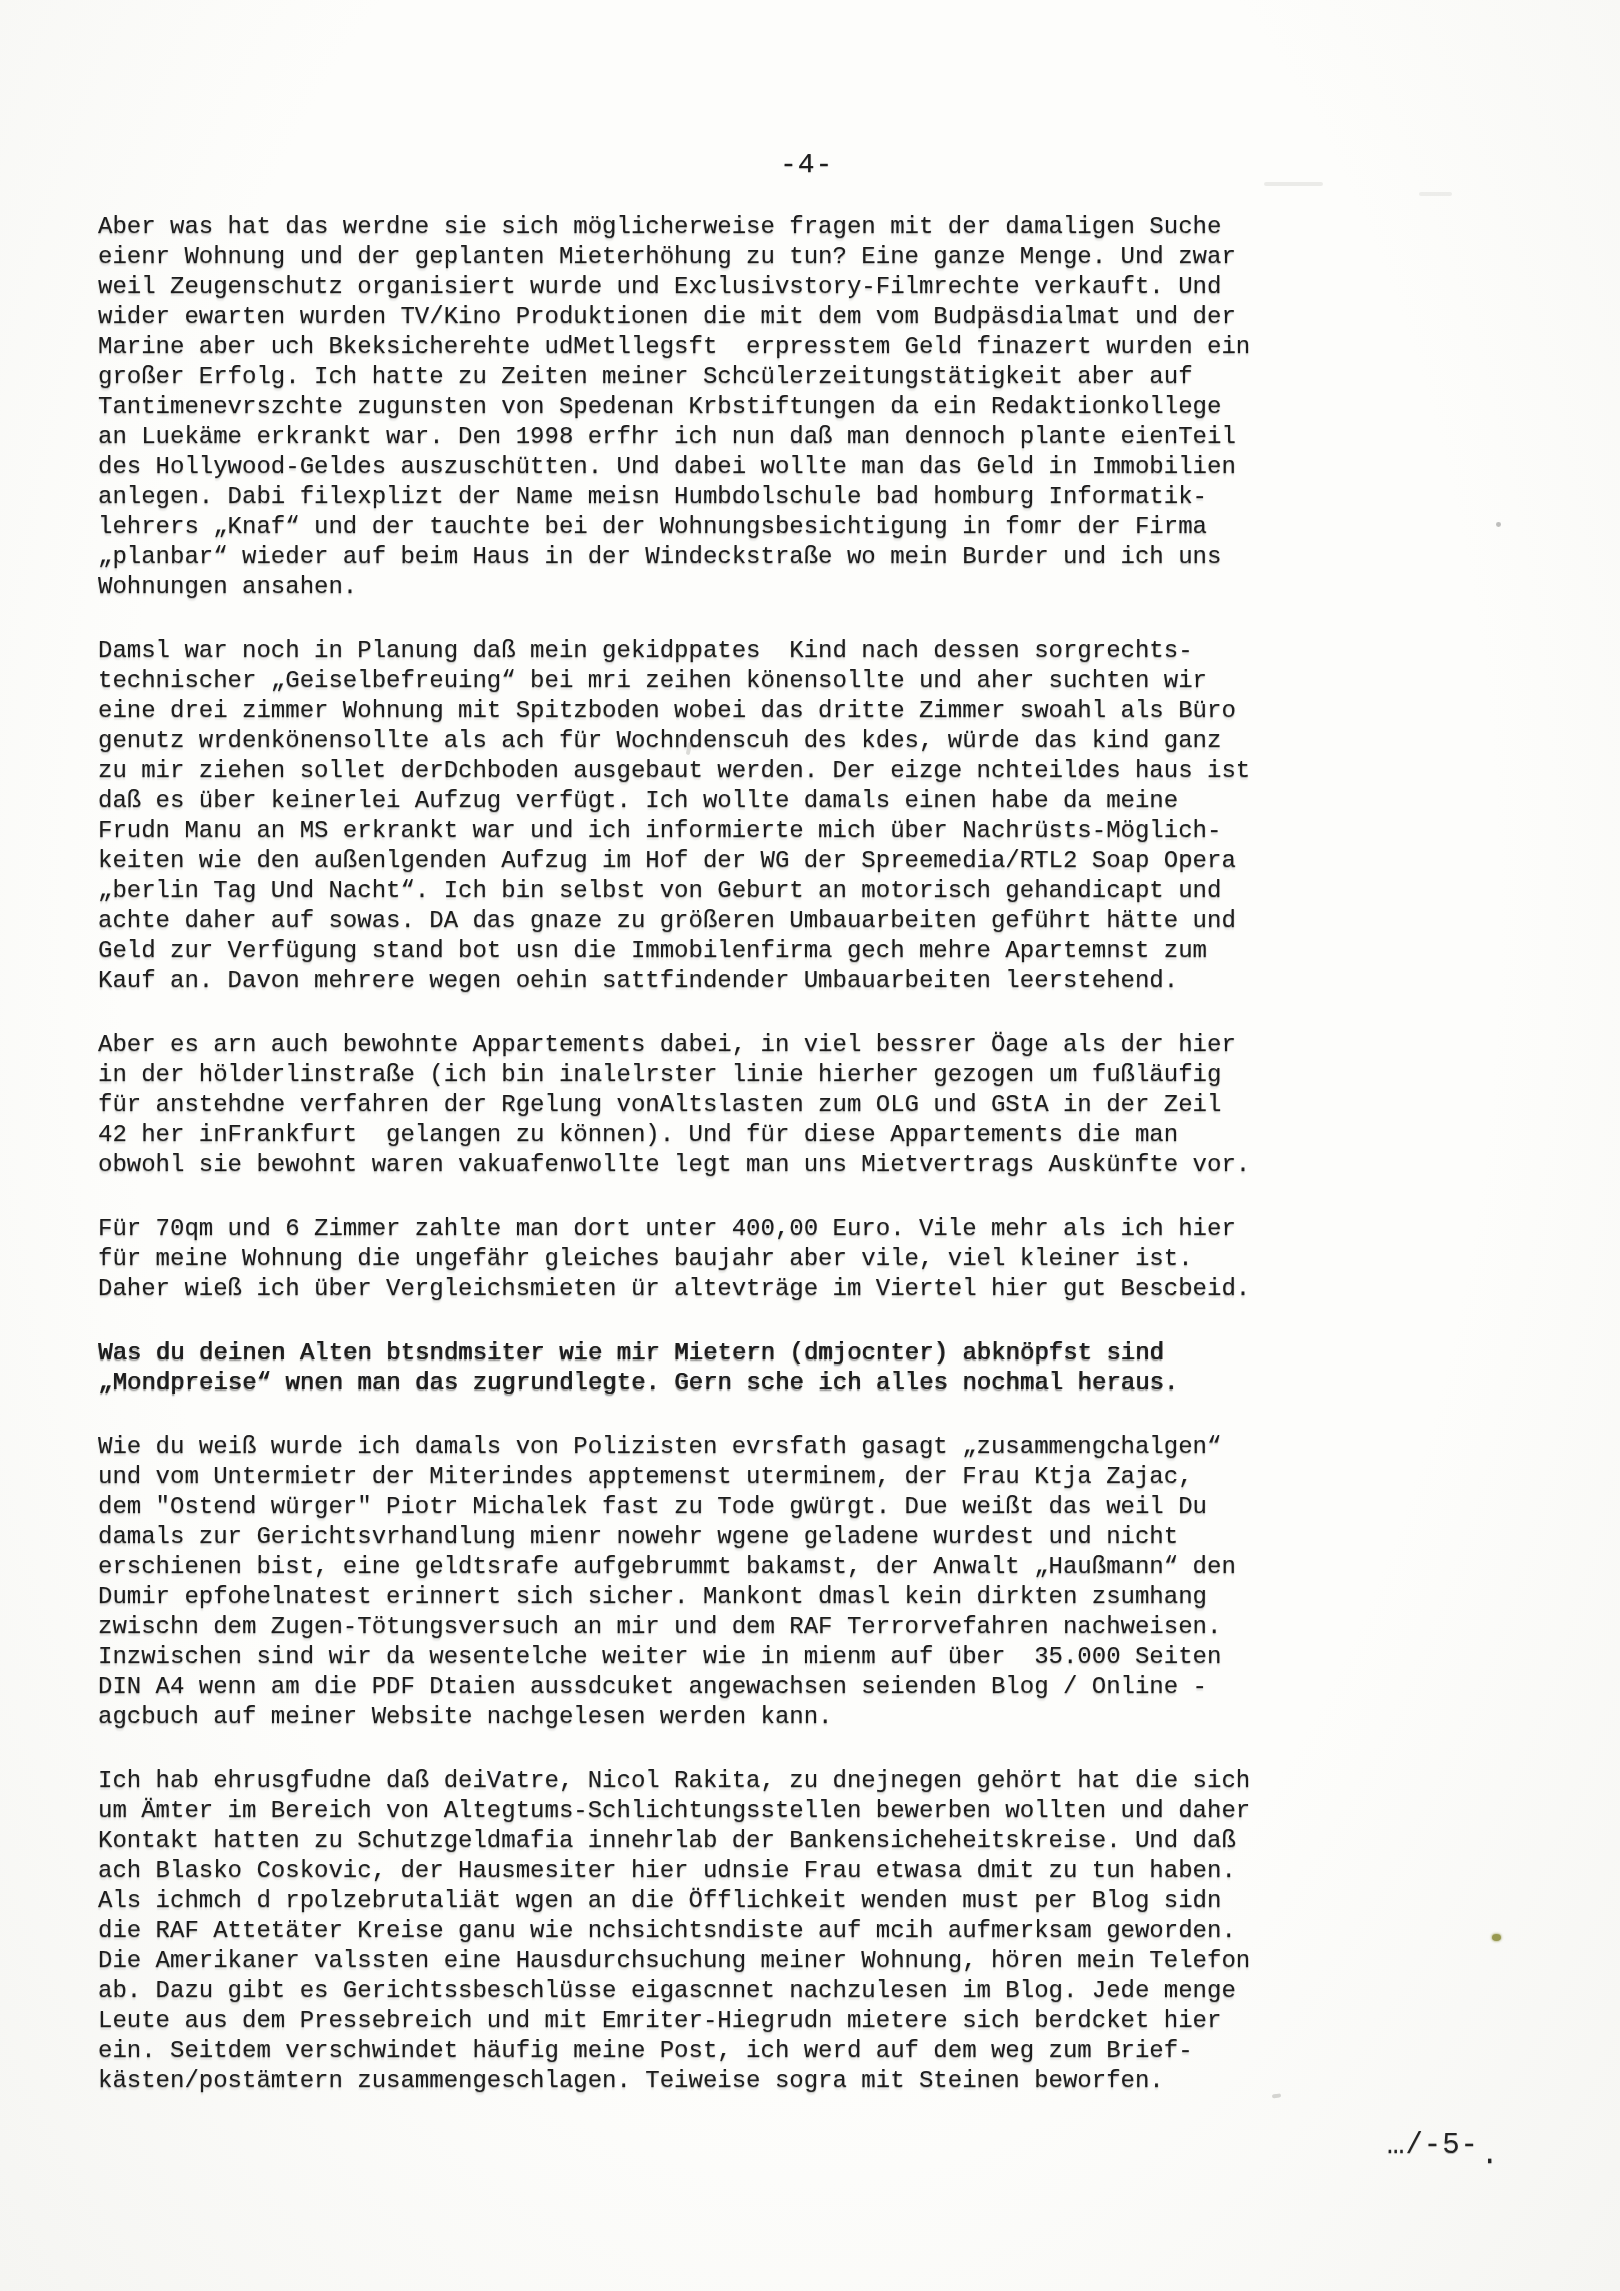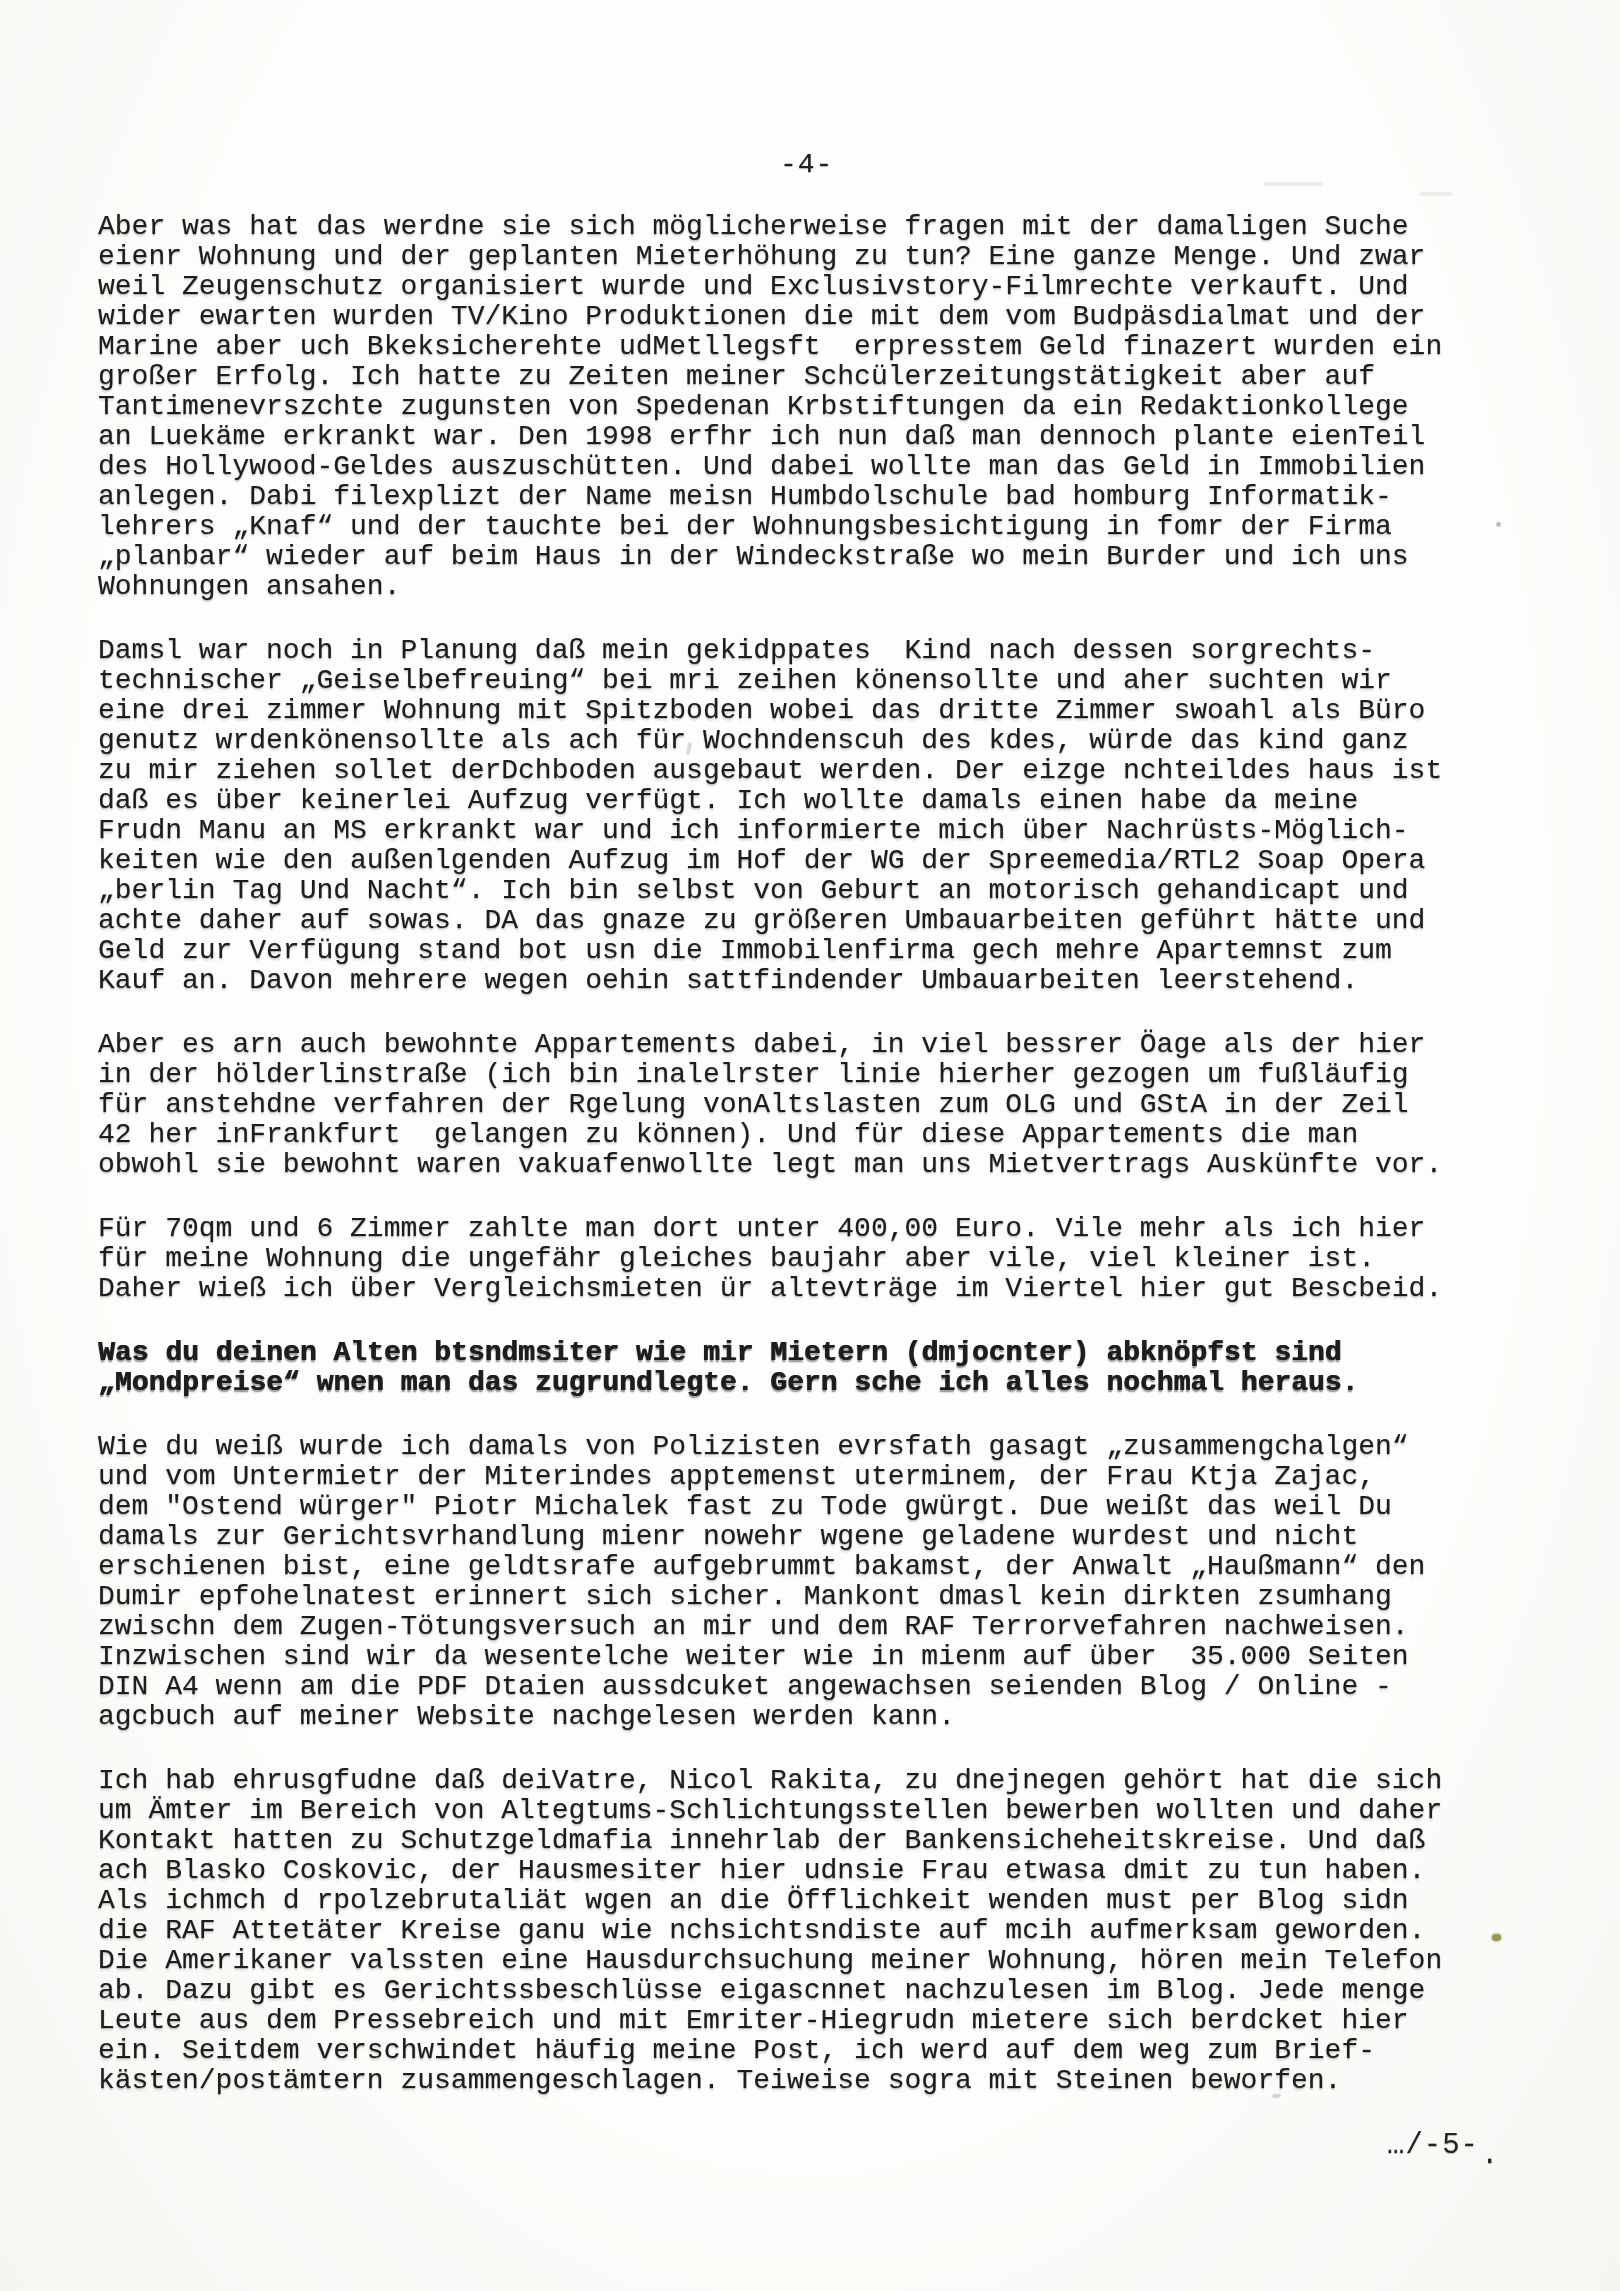--- a/index.html
+++ b/index.html
@@ -32,30 +32,30 @@
   }
   .doc-body {
     position: absolute;
     top: 212px;
     left: 98px;
     width: 1392px;
     color: #1d1d1d;
   }
   .para {
     white-space: pre;
-    font-size: 28px;
+    font-size: 24px;
     line-height: 30px;
     margin: 0 0 34px 0;
     text-shadow:
       0 1.3px 0.9px rgba(25,25,25,0.30),
       0.5px -0.2px 0.5px rgba(25,25,25,0.15),
       0 2.5px 1.5px rgba(90,90,90,0.12);
   }
   .para.bold {
-    font-weight: bold;
+    font-weight: normal;
     text-shadow:
       0.8px 0 0 rgba(15,15,15,0.85),
       0 1.5px 1px rgba(20,20,20,0.35),
       0 2.5px 1.5px rgba(80,80,80,0.15);
   }
   .page-footer {
     position: absolute;
     top: 2129px;
     left: 1387px;
     font-size: 29px;

